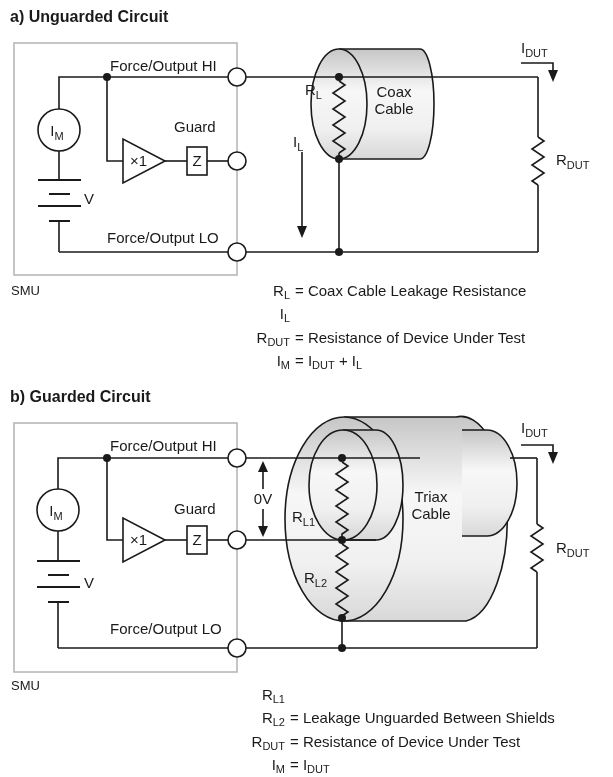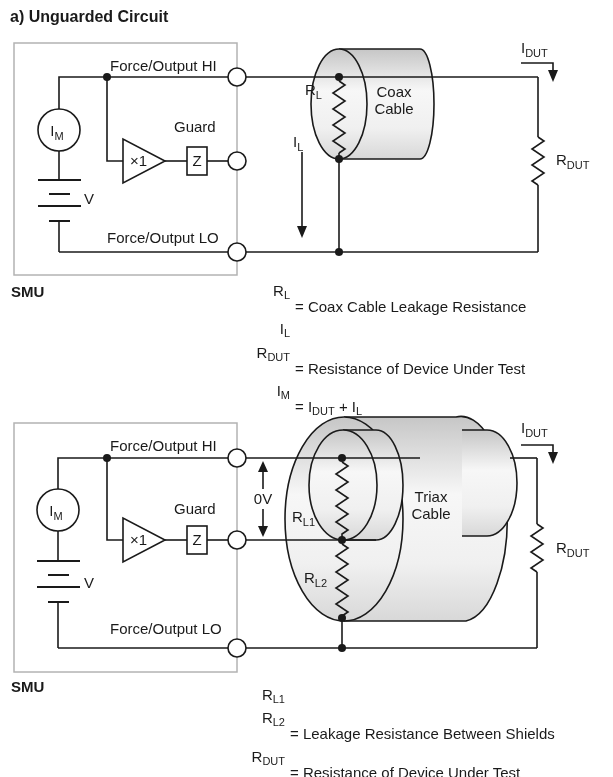--- a/index.html
+++ b/index.html
@@ -1,45 +1,46 @@
 <!DOCTYPE html>
 <html><head>
 <meta charset="utf-8">
 <style>
   html,body{margin:0;padding:0;background:#ffffff;}
   #stage{position:relative;width:613px;height:777px;background:#ffffff;overflow:hidden;
          font-family:"Liberation Sans", sans-serif;color:#1a1a1a;}
   svg{position:absolute;left:0;top:0;}
   .sec-title{position:absolute;font-size:16px;font-weight:bold;white-space:nowrap;}
-  .smu-label{position:absolute;font-size:15px;white-space:nowrap;font-weight:bold;}
+  .smu-label{position:absolute;font-size:13px;white-space:nowrap;}
   .eq-block{position:absolute;font-size:15px;line-height:22.4px;white-space:nowrap;}
   .eq-row{display:flex;}
   .eq-lhs{display:inline-block;text-align:right;}
   #eq-a .eq-lhs{width:60px;}
   #eq-b .eq-lhs{width:92px;}
-  .eq-rhs{margin-left:5px;margin-top:16px;}
+  .eq-rhs{margin-left:5px;}
   .eq-row .sub{font-size:11px;position:relative;top:3px;}
   
   text{font-family:"Liberation Sans", sans-serif;font-size:15px;fill:#1a1a1a;}
   .svg-sub{font-size:11px;}
   .wire{stroke:#1a1a1a;stroke-width:1.6;fill:none;}
   .wire-thick{stroke:#1a1a1a;stroke-width:2;fill:none;}
   .shape{stroke:#1a1a1a;stroke-width:1.6;fill:#ffffff;}
   .cyl{stroke:#1a1a1a;stroke-width:1.6;fill:url(#cylGrad);}
   .dot{fill:#1a1a1a;stroke:none;}
   .arrowhead{fill:#1a1a1a;stroke:none;}
   .smu-box{stroke:#b3b3b3;stroke-width:1.5;fill:none;}
   .terminal{stroke:#1a1a1a;stroke-width:1.6;fill:#ffffff;}
 </style>
 </head>
 <body>
 
 <div id="stage">
 
   <div class="sec-title" style="left:10px;top:8px">a) Unguarded Circuit</div>
+  <div class="sec-title" style="left:10px;top:388px">b) Guarded Circuit</div>
 
   <div class="smu-label" style="left:11px;top:283px">SMU</div>
   <div class="smu-label" style="left:11px;top:678px">SMU</div>
 
   <svg width="613" height="777" viewBox="0 0 613 777">
     <defs>
       <linearGradient id="cylGrad" x1="0" y1="0" x2="0" y2="1">
         <stop offset="0" stop-color="#c6c6c6"></stop>
         <stop offset="0.38" stop-color="#f7f7f7"></stop>
         <stop offset="0.72" stop-color="#f0f0f0"></stop>
@@ -238,21 +239,21 @@
         <span class="eq-rhs"><span>= I</span><span class="sub">DUT</span><span> + I</span><span class="sub">L</span></span>
       </div>
   </div>
 
   <div class="eq-block" id="eq-b" style="left:193px;top:684px">
     <div class="eq-row">
         <span class="eq-lhs"><span>R</span><span class="sub">L1</span></span>
       </div>
     <div class="eq-row">
         <span class="eq-lhs"><span>R</span><span class="sub">L2</span></span>
-        <span class="eq-rhs"><span>= Leakage Resistance Between Shields</span></span>
+        <span class="eq-rhs"><span>= Leakage Unguarded Between Shields</span></span>
       </div>
     <div class="eq-row">
         <span class="eq-lhs"><span>R</span><span class="sub">DUT</span></span>
         <span class="eq-rhs"><span>= Resistance of Device Under Test</span></span>
       </div>
     <div class="eq-row">
         <span class="eq-lhs"><span>I</span><span class="sub">M</span></span>
         <span class="eq-rhs"><span>= I</span><span class="sub">DUT</span></span>
       </div>
   </div>

